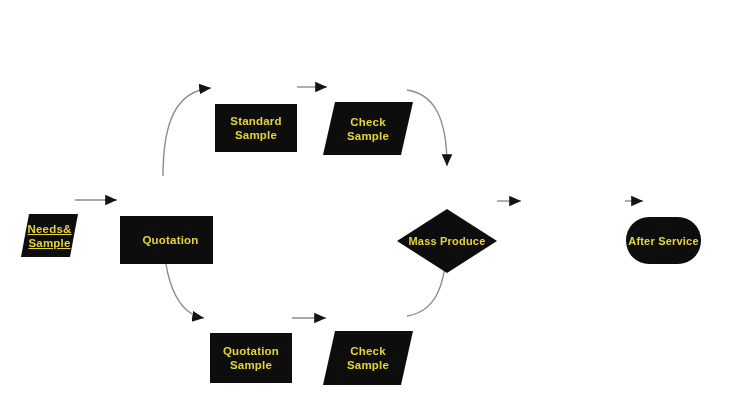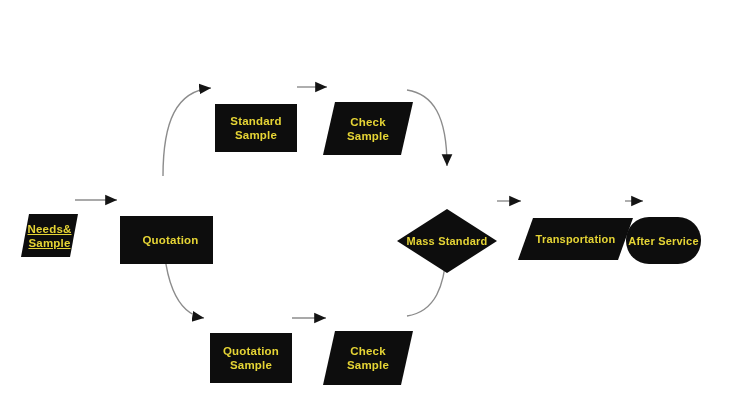--- a/index.html
+++ b/index.html
@@ -109,24 +109,21 @@
   </div>
 
   <div id="n-chk-bot" class="node para">
     <div class="lbl">
       <span>Check</span><br>
       <span>Sample</span>
     </div>
   </div>
 
   <div id="n-mass" class="node diamond small">
-    <div class="lbl">Mass Standard</div>
+    <div class="lbl">Mass Produce</div>
   </div>
 
-  <div id="n-trans" class="node para small">
-    <div class="lbl">Transportation</div>
-  </div>
 
   <div id="n-after" class="node stadium small">
     <div class="lbl">After Service</div>
   </div>
 
 </div>
 
 </body></html>

